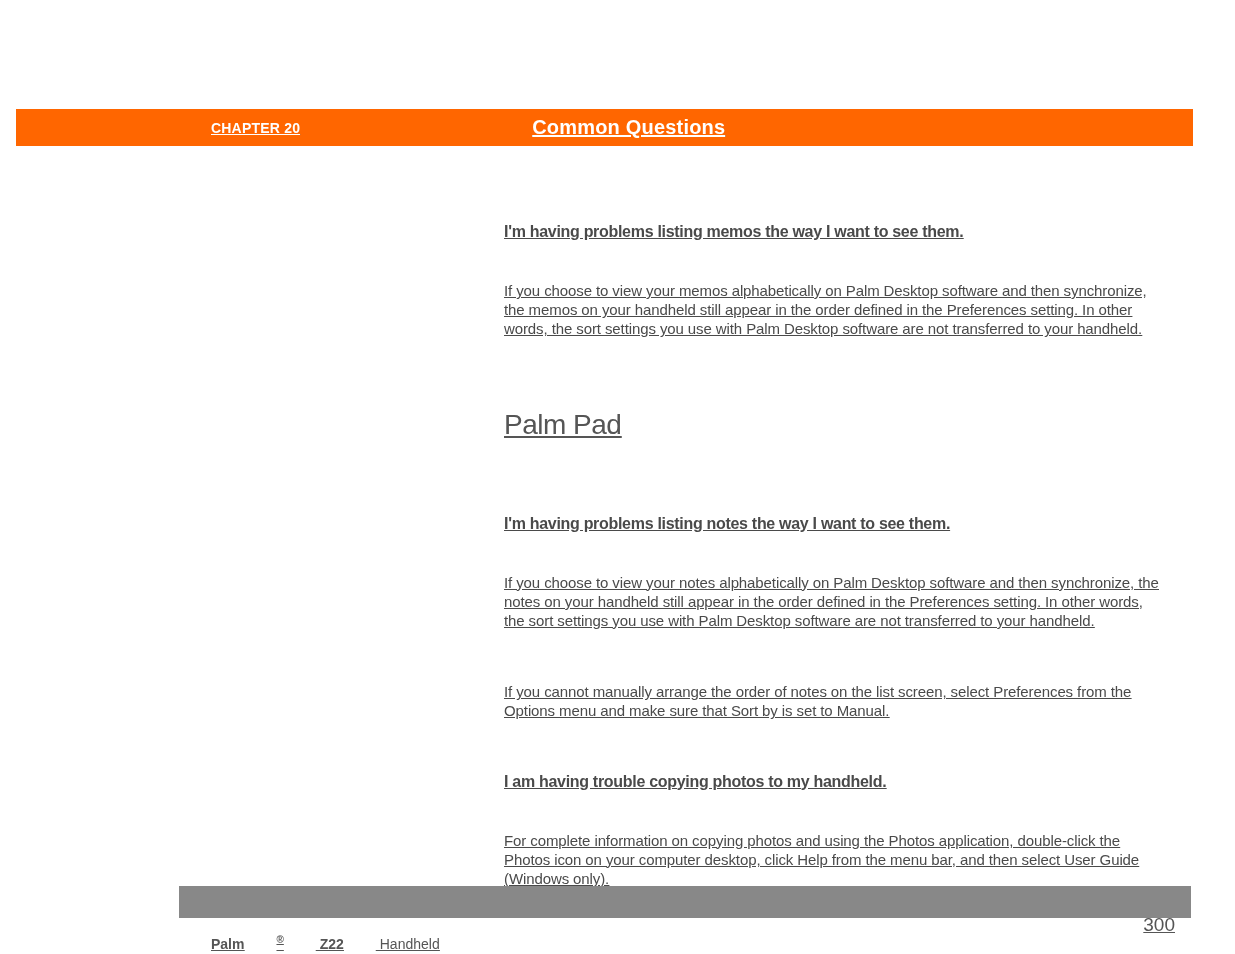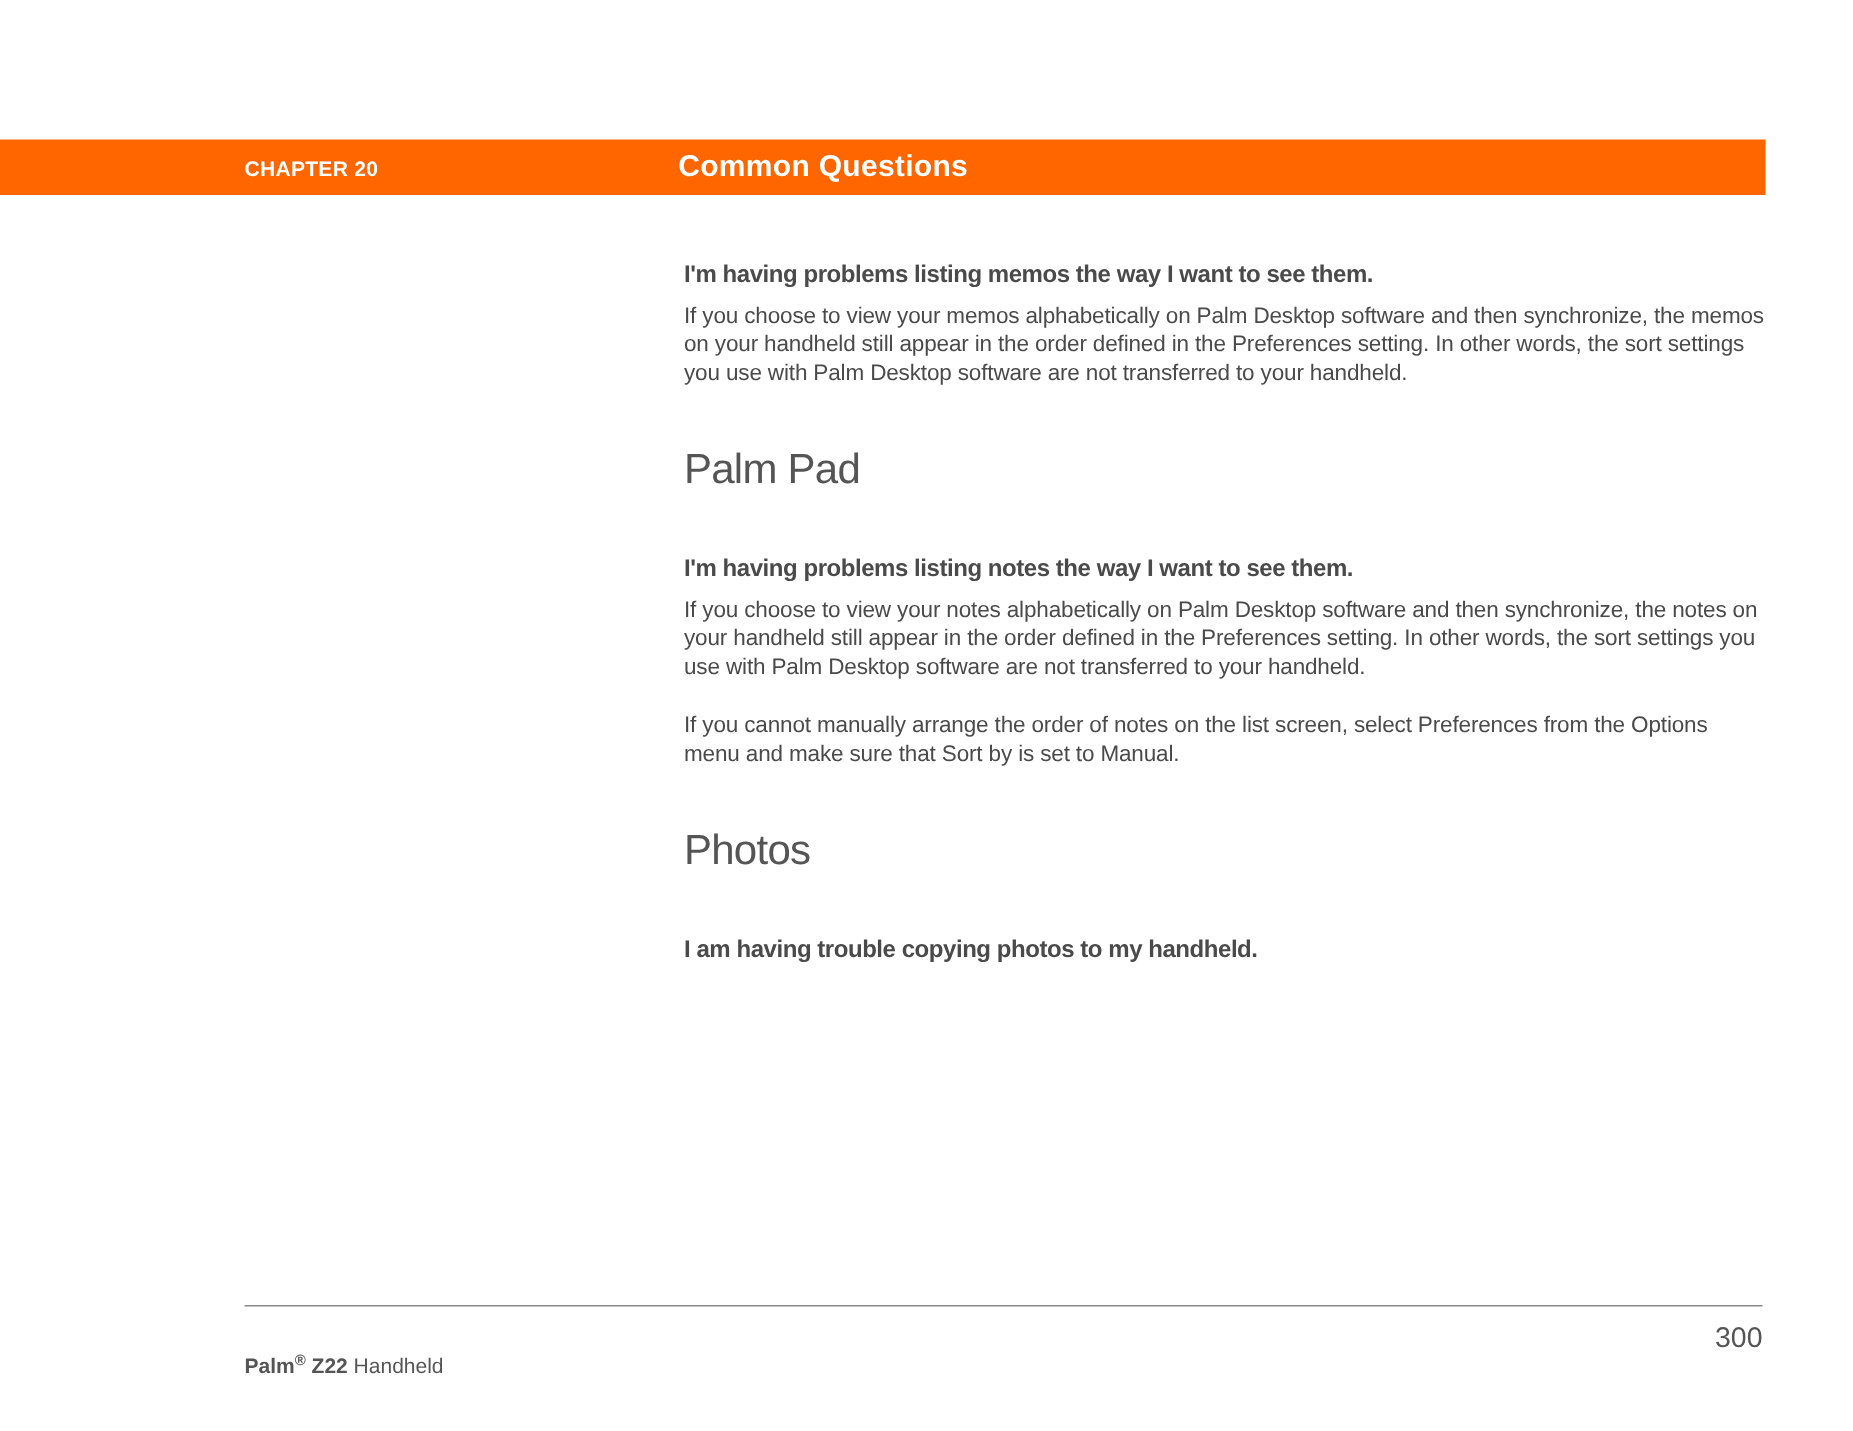--- a/index.html
+++ b/index.html
@@ -1,18 +1,19 @@
 <!DOCTYPE html>
 <html><head>
   <meta charset="utf-8">
   <style>
     * {
       margin: 0;
-      padding: 0;
+      padding: 16px;
       box-sizing: border-box;
+      text-decoration: underline;
     }
     body {
       font-family: "Helvetica Neue", Helvetica, Arial, sans-serif;
       background: #ffffff;
       width: 1235px;
       height: 954px;
       position: relative;
     }
     .header-bar {
       position: absolute;
@@ -109,22 +110,22 @@
 <div class="content-area">
 
   <h2 class="question-heading">I'm having problems listing memos the way I want to see them.</h2>
   <p class="body-text">If you choose to view your memos alphabetically on Palm Desktop software and then synchronize, the memos on your handheld still appear in the order defined in the Preferences setting. In other words, the sort settings you use with Palm Desktop software are not transferred to your handheld.</p>
 
   <h1 class="main-heading section-gap-large">Palm Pad</h1>
   <h2 class="question-heading">I'm having problems listing notes the way I want to see them.</h2>
   <p class="body-text">If you choose to view your notes alphabetically on Palm Desktop software and then synchronize, the notes on your handheld still appear in the order defined in the Preferences setting. In other words, the sort settings you use with Palm Desktop software are not transferred to your handheld.</p>
   <p class="body-text">If you cannot manually arrange the order of notes on the list screen, select Preferences from the Options menu and make sure that Sort by is set to Manual.</p>
 
-  <h1 class="main-heading section-gap-large">Photos</h1>
   <h2 class="question-heading">I am having trouble copying photos to my handheld.</h2>
+  <p class="body-text">For complete information on copying photos and using the Photos application, double-click the Photos icon on your computer desktop, click Help from the menu bar, and then select User Guide (Windows only).</p>
 
 </div>
 
 <div class="footer-rule"></div>
 
 <div class="footer-left">
   <span class="bold">Palm</span><span class="bold reg">®</span><span class="bold"> Z22</span><span> Handheld</span>
 </div>
 
 <div class="footer-right">300</div>

